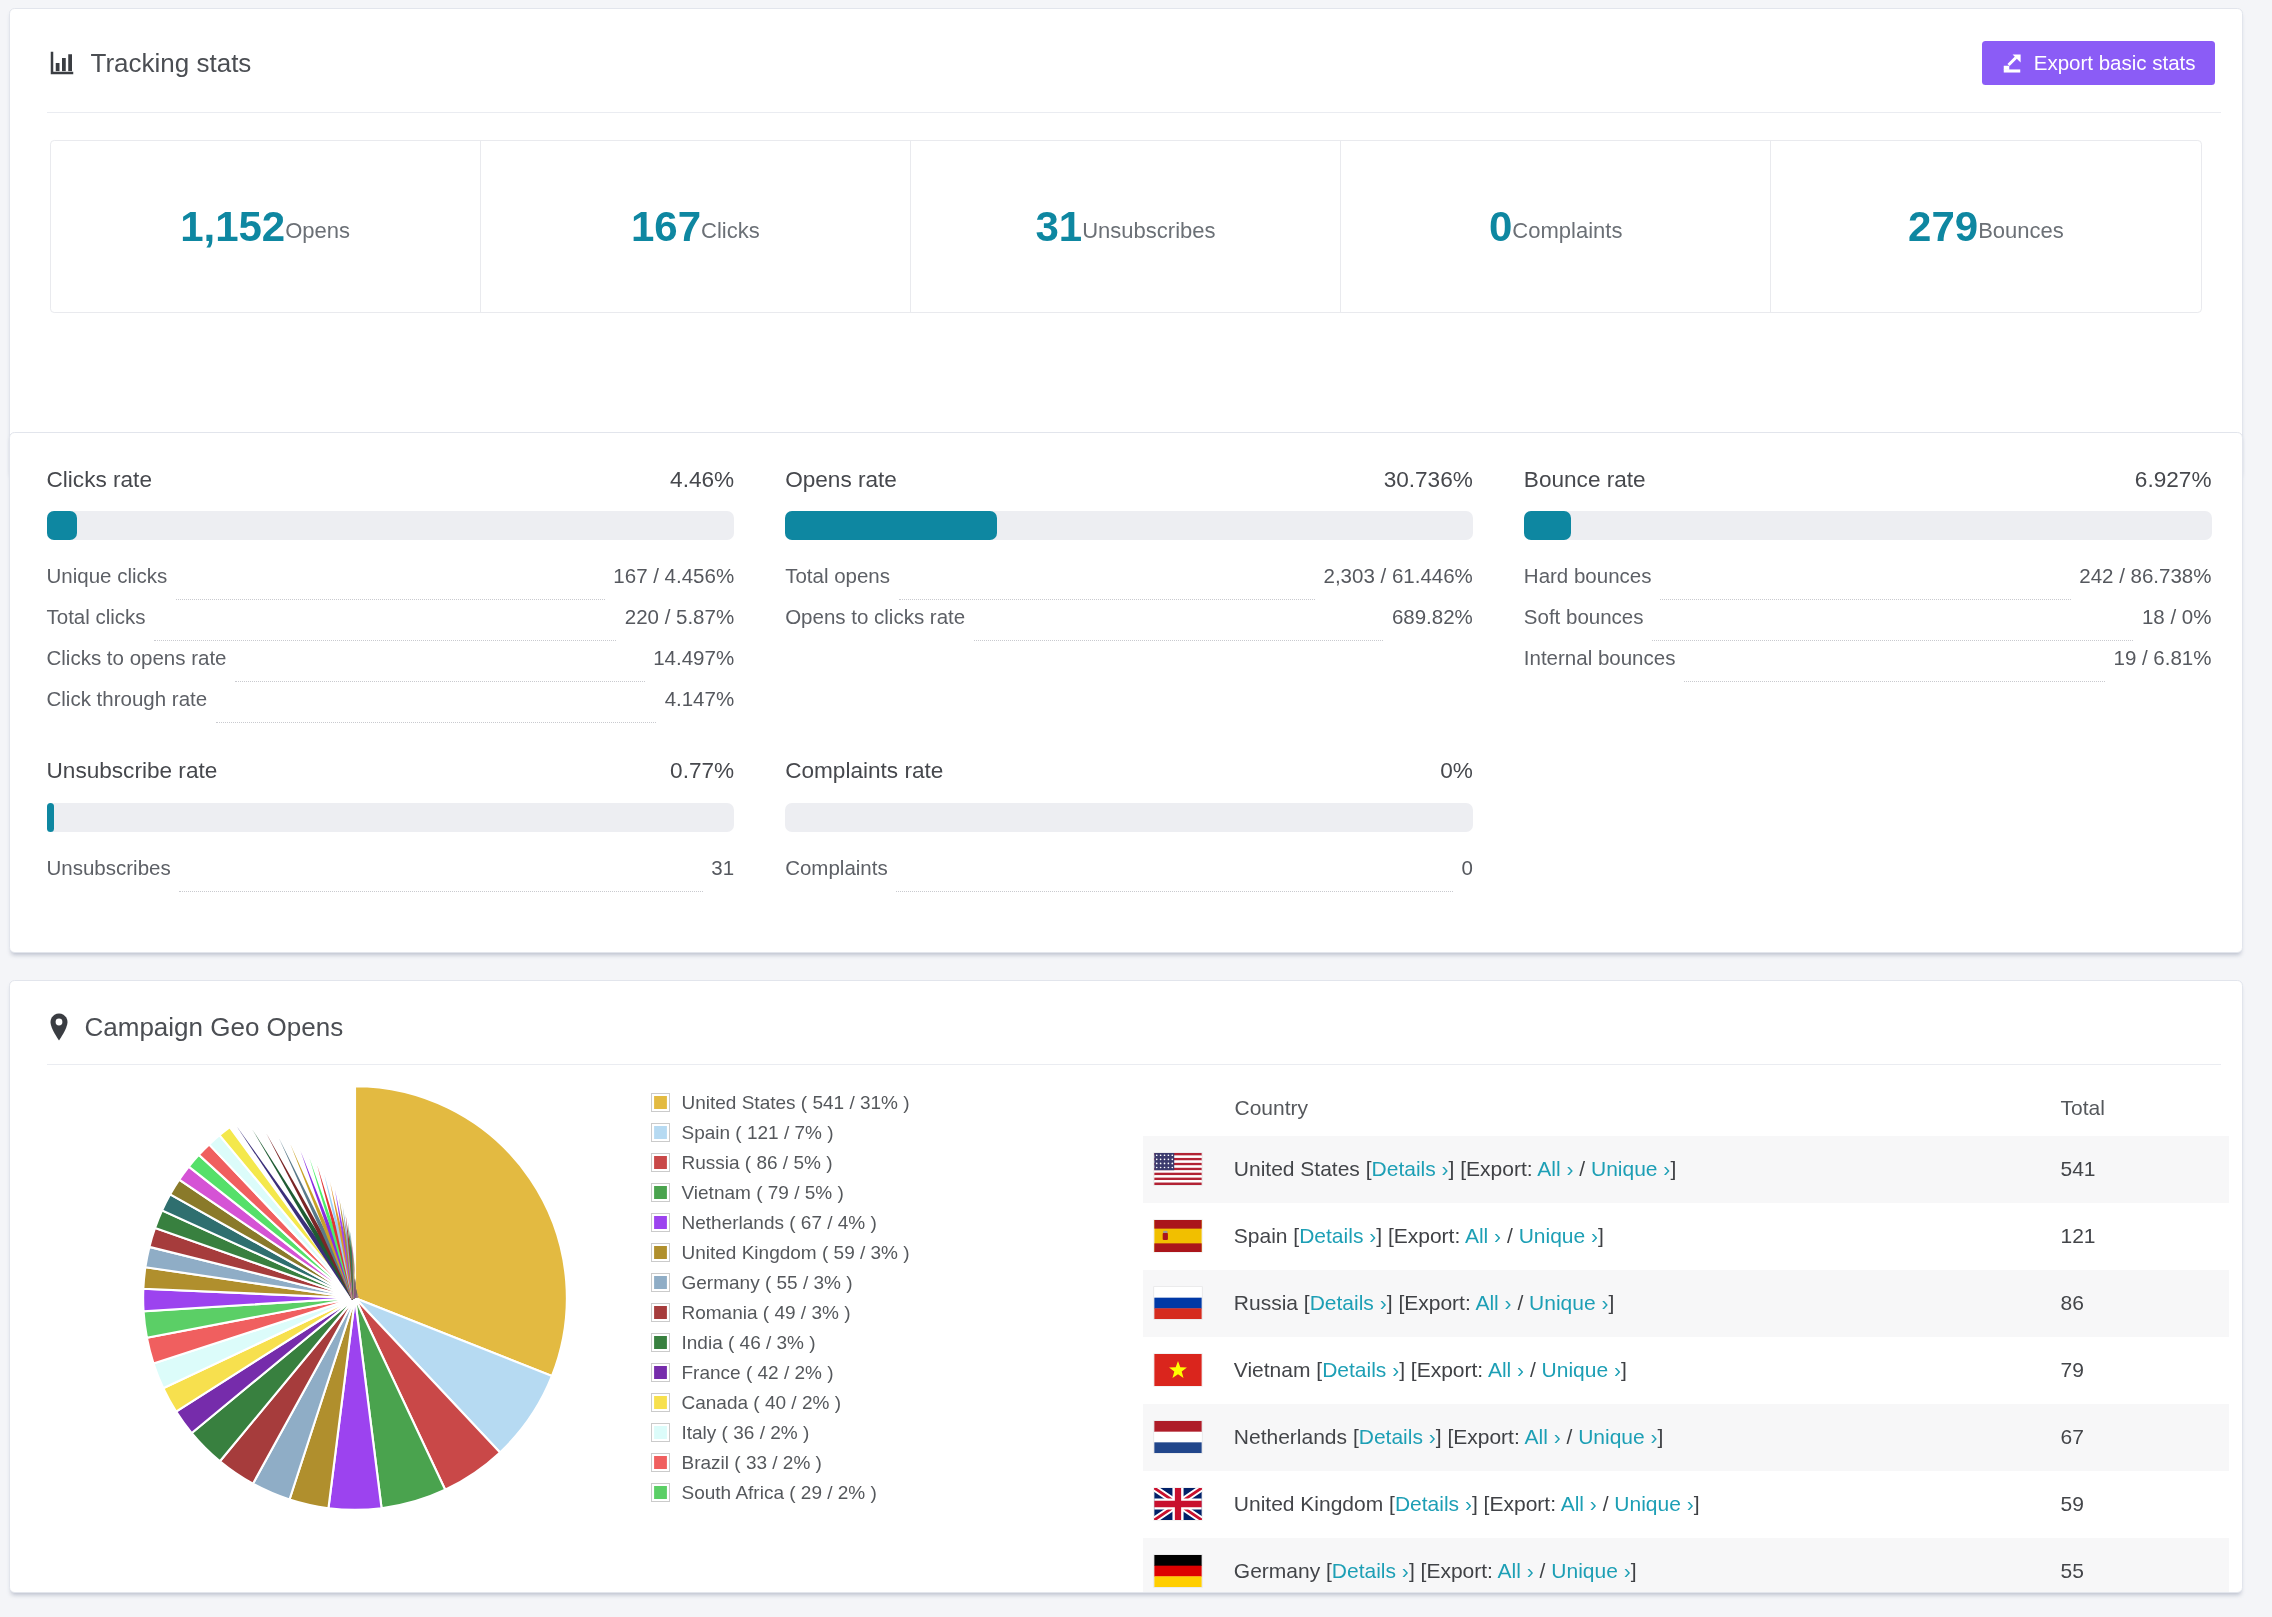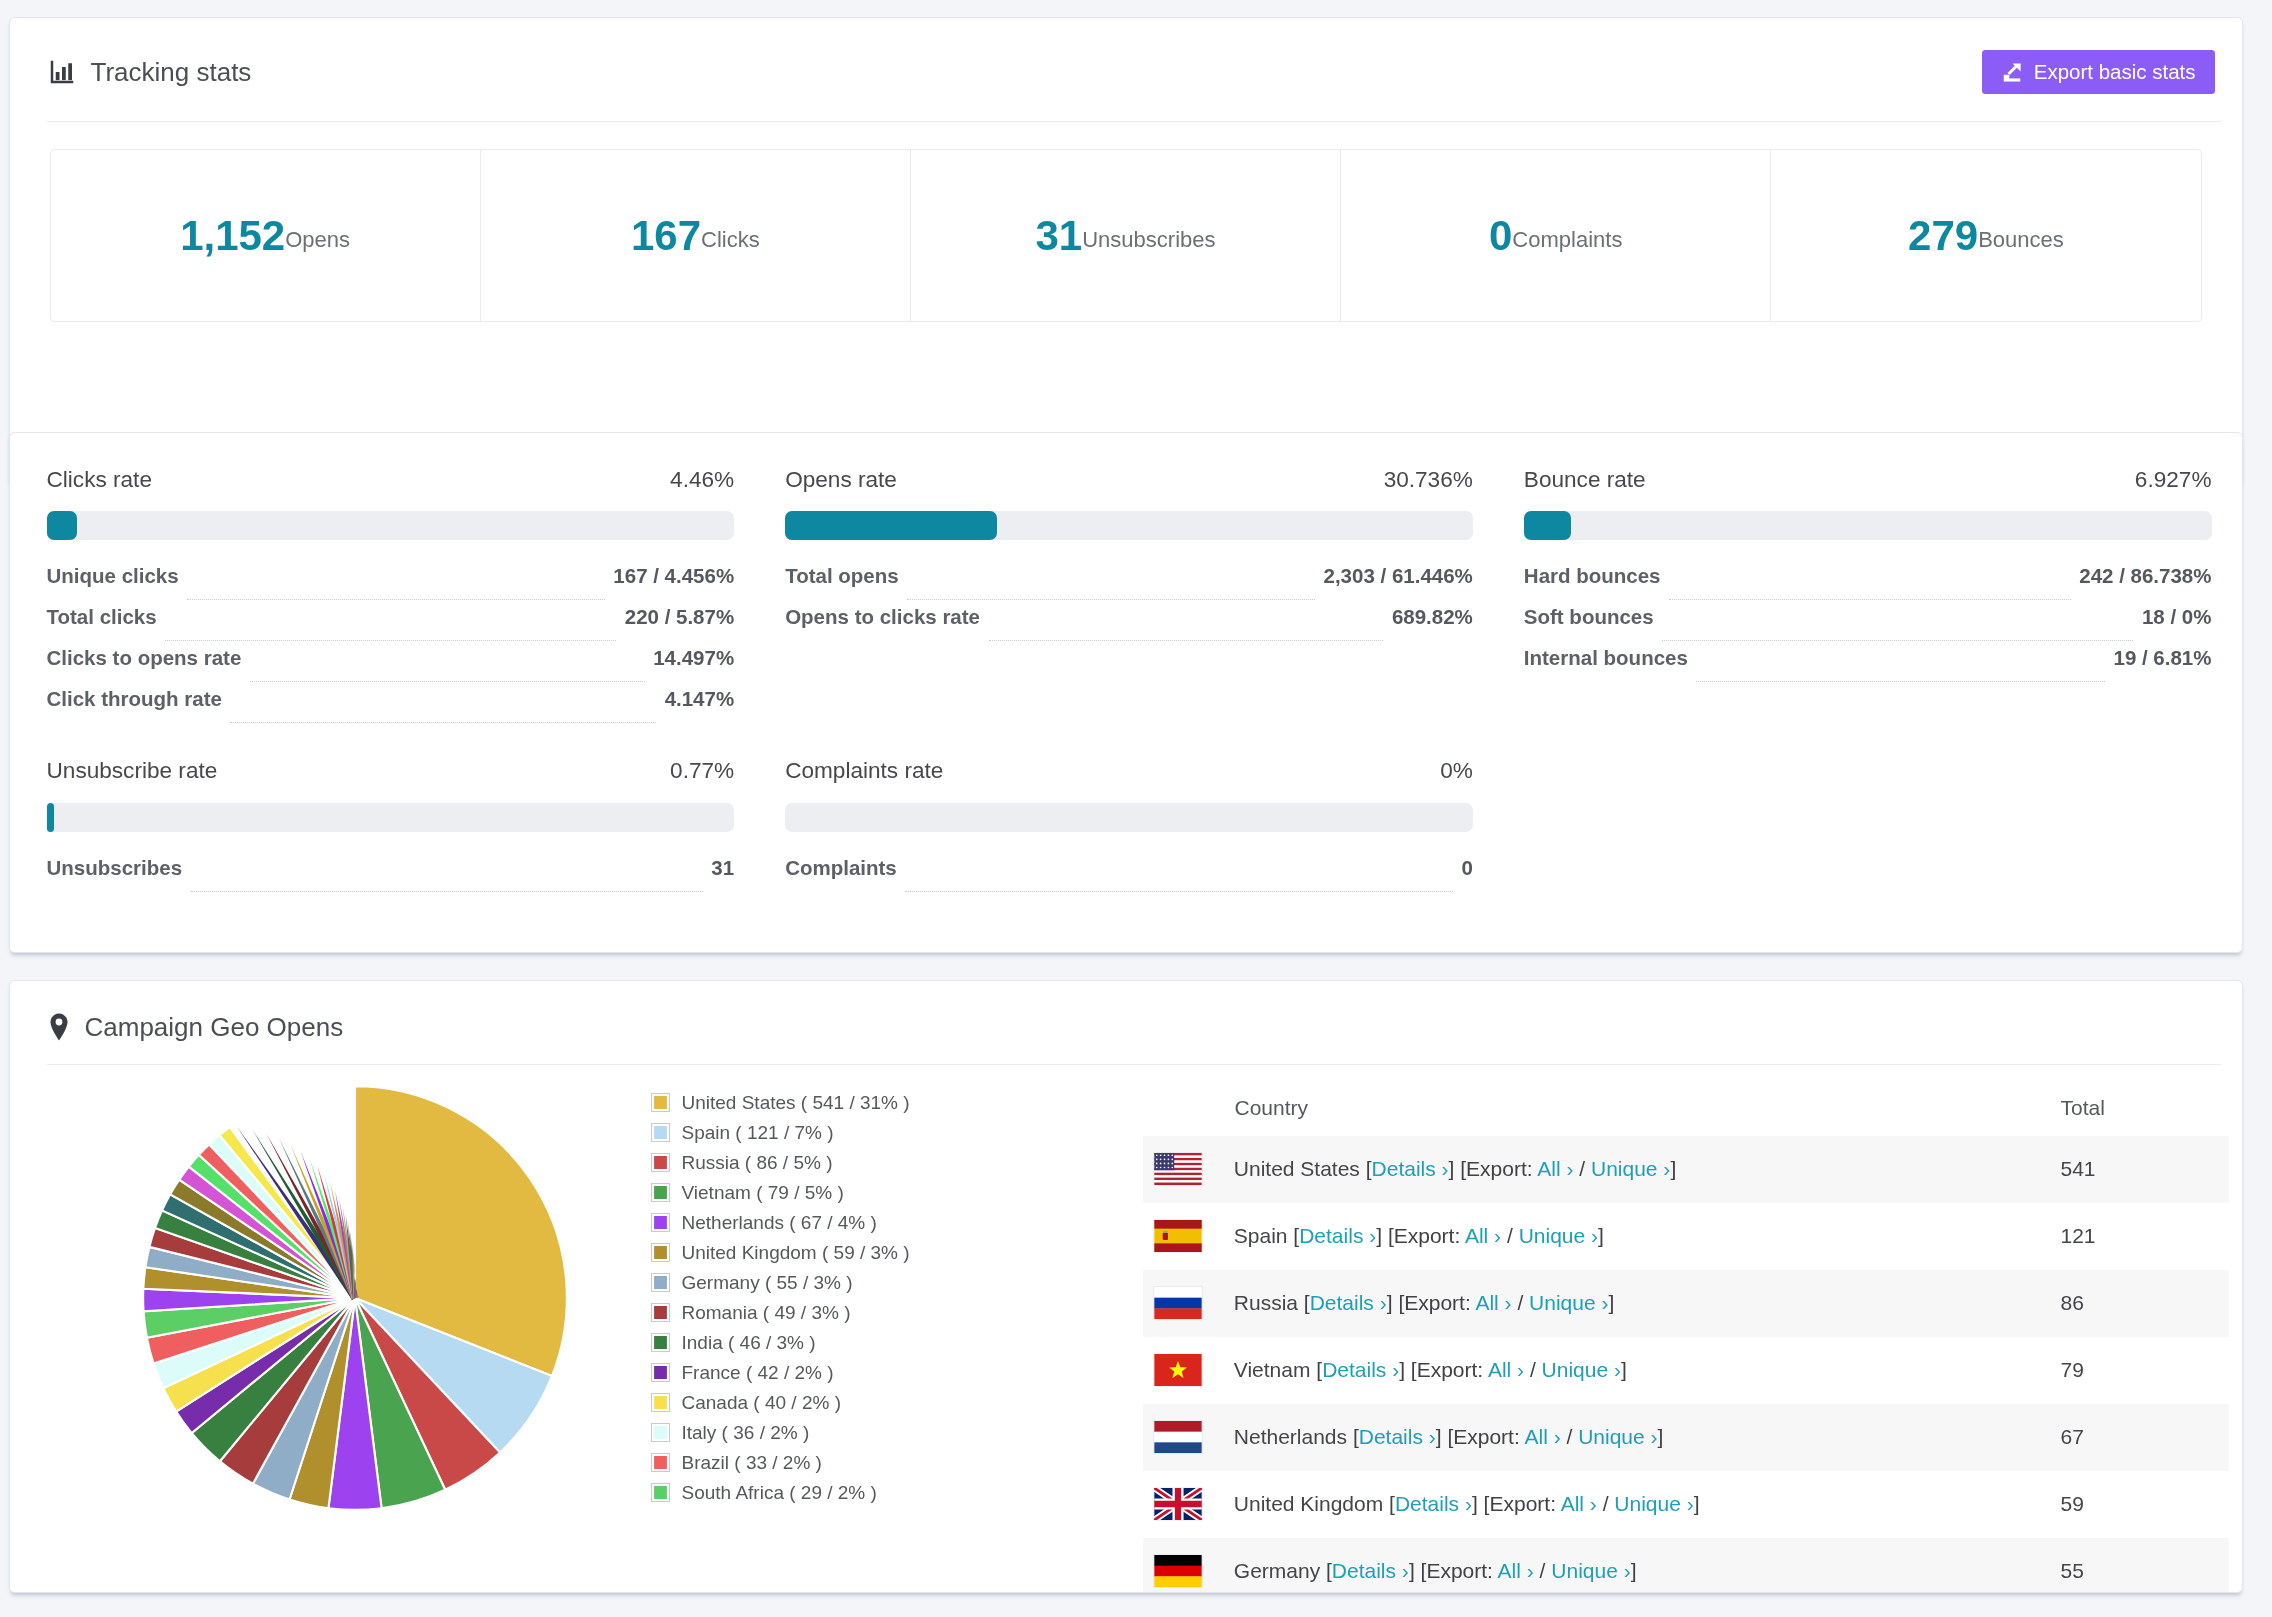--- a/index.html
+++ b/index.html
@@ -11,21 +11,21 @@
     color: #4a4c50;
     overflow: hidden;
   }
   .card {
     position: absolute; left: 8.5px; width: 2234px;
     background: #fff;
     border: 0.7px solid #e2e5ec;
     border-radius: 5.6px;
     box-shadow: 0 3.5px 4.2px -2.1px rgba(120,130,155,.45);
   }
-  #card-tracking { top: 17px;  height: 467px; }
+  #card-tracking { top: 8px;  height: 467px; }
   #card-rates    { top: 432px; height: 521px; }
   #card-geo      { top: 980px; height: 613px; overflow: hidden; }
 
   .card-head { display:flex; justify-content:space-between; align-items:center; padding: 32px 27px 0 37px; }
   .card-title { display:flex; align-items:center; gap:14px; font-size:26px; color:#4b4e53; }
   .card-title svg { flex:none; }
   .divider { border-top: 0.7px solid #eaecf1; margin: 27px 21px 0 37px; }
 
   .btn {
     display:flex; align-items:center; gap:10.6px;
@@ -48,21 +48,21 @@
   .rates-grid {
     display:grid; grid-template-columns: 1fr 1fr 1fr;
     column-gap: 51px; row-gap: 30px;
     padding: 34px 30px 0 37px;
   }
   .rate-title-row { display:flex; justify-content:space-between; align-items:center;
     font-size:22.6px; font-weight:normal; color:#46484d; }
   .rate-bar { margin-top:18.4px; height:29px; background:#edeef2; border-radius:7px; position:relative; }
   .rate-fill { position:absolute; left:0; top:0; height:100%; background:#0e87a1; border-radius:7px; }
   .rate-rows { margin-top:24px; }
-  .rate-row { display:flex; align-items:baseline; height:41px; font-size:20.5px;font-weight:bold; }
+  .rate-row { display:flex; align-items:baseline; height:41px; font-size:20.5px; }
   .rate-row .lbl { color:#5d6066; white-space:nowrap; }
   .rate-row .leader { flex:1; border-bottom:1.4px dotted #c9cacf; margin:0 8.5px; align-self:flex-end; transform:translateY(-5px); }
   .rate-row .val { color:#55585e; white-space:nowrap; }
 
   
   .geo-body { position:relative; height: 522px; }
   #pie-chart { position:absolute; left:119px; top:7px; }
   .legend { position:absolute; left:641px; top:22.6px; list-style:none; }
   .legend li { display:flex; align-items:center; height:30px; }
   .legend .swatch { width:19px; height:19px; flex:none; border:0.7px solid #cbcbcb; box-shadow: inset 0 0 0 2.1px #fff; }

